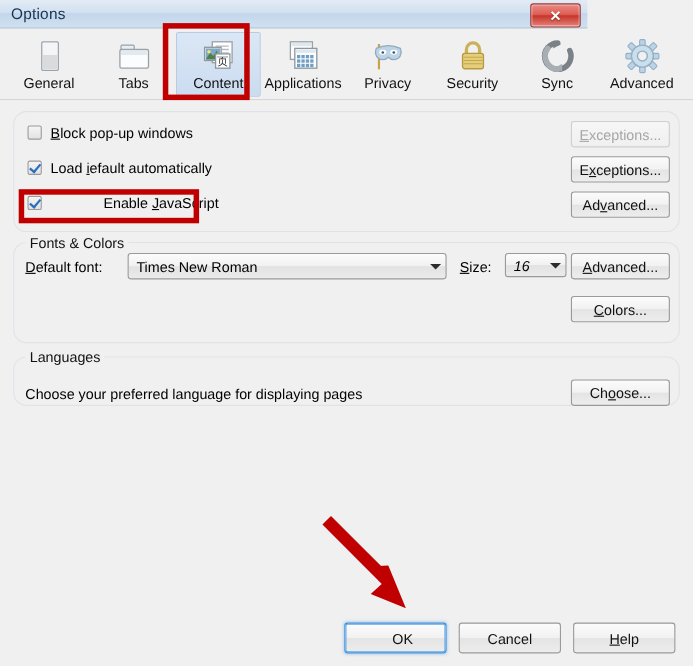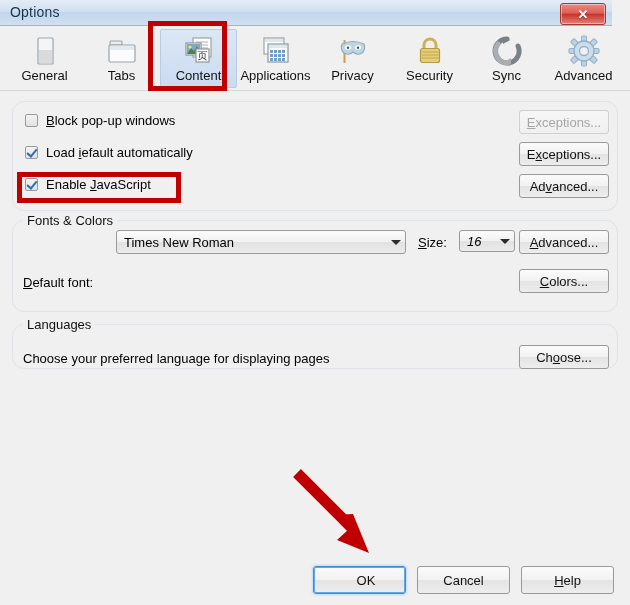--- a/index.html
+++ b/index.html
@@ -14,21 +14,21 @@
     font-size: 13px;
     color: #000;
     overflow: hidden;
     position: relative;
   }
 
   
   #titlebar {
     position: absolute;
     left: 0; top: 0;
-    width: 612px; height: 26px;
+    width: 534px; height: 26px;
     background: linear-gradient(to bottom, #e3ecf6 0%, #d2e0f0 45%, #c3d6eb 50%, #cfe0f1 100%);
     border-bottom: 1px solid #9fb6cd;
     box-sizing: border-box;
   }
   #title-text {
     position: absolute;
     left: 10px; top: 4px;
     font-size: 14px;
     color: #16334d;
     letter-spacing: .2px;
@@ -365,42 +365,42 @@
   <div class="checkrow" style="left:12px; top:11px;">
     <span class="cbox"></span>
     <span class="check-label"><span></span><u class="acc">B</u><span>lock pop-up windows</span></span>
   </div>
 
   <div class="checkrow" style="left:12px; top:43px;">
     <span class="cbox checked"></span>
     <span class="check-label"><span>Load </span><u class="acc">i</u><span>efault automatically</span></span>
   </div>
 
-  <div class="checkrow" style="left:12px; top:75px;">
+  <div class="checkrow" style="left:12px; top:75px;gap:48px;">
     <span class="cbox checked"></span>
     <span class="check-label"><span>Enable </span><u class="acc">J</u><span>avaScript</span></span>
   </div>
 
   <div class="btn disabled" style="left:506px; top:8px; width:90px; height:24px;">
     <span><span></span><u class="acc">E</u><span>xceptions...</span></span>
   </div>
 
   <div class="btn" style="left:506px; top:40px; width:90px; height:24px;">
     <span><span>E</span><u class="acc">x</u><span>ceptions...</span></span>
   </div>
 
   <div class="btn" style="left:506px; top:72px; width:90px; height:24px;">
     <span><span>Ad</span><u class="acc">v</u><span>anced...</span></span>
   </div>
 </div>
 
 <div class="groupbox" style="left:12px; top:220px; width:606px; height:92px;">
   <div class="group-title">Fonts &amp; Colors</div>
 
-  <div class="plain-label" style="left:10px; top:14px;margin-top:40px;"><span></span><u class="acc">D</u><span>efault font:</span></div>
+  <div class="plain-label" style="left:10px; top:14px;"><span></span><u class="acc">D</u><span>efault font:</span></div>
 
   <div class="combo" style="left:103px; top:9px; width:290px; height:24px;">
     <span class="combo-value">Times New Roman</span>
     <span class="arrow"></span>
   </div>
 
   <div class="plain-label" style="left:405px; top:14px;"><span></span><u class="acc">S</u><span>ize:</span></div>
 
   <div class="combo" style="left:446px; top:9px; width:56px; height:22px;font-style:italic;">
     <span class="combo-value">16</span>

